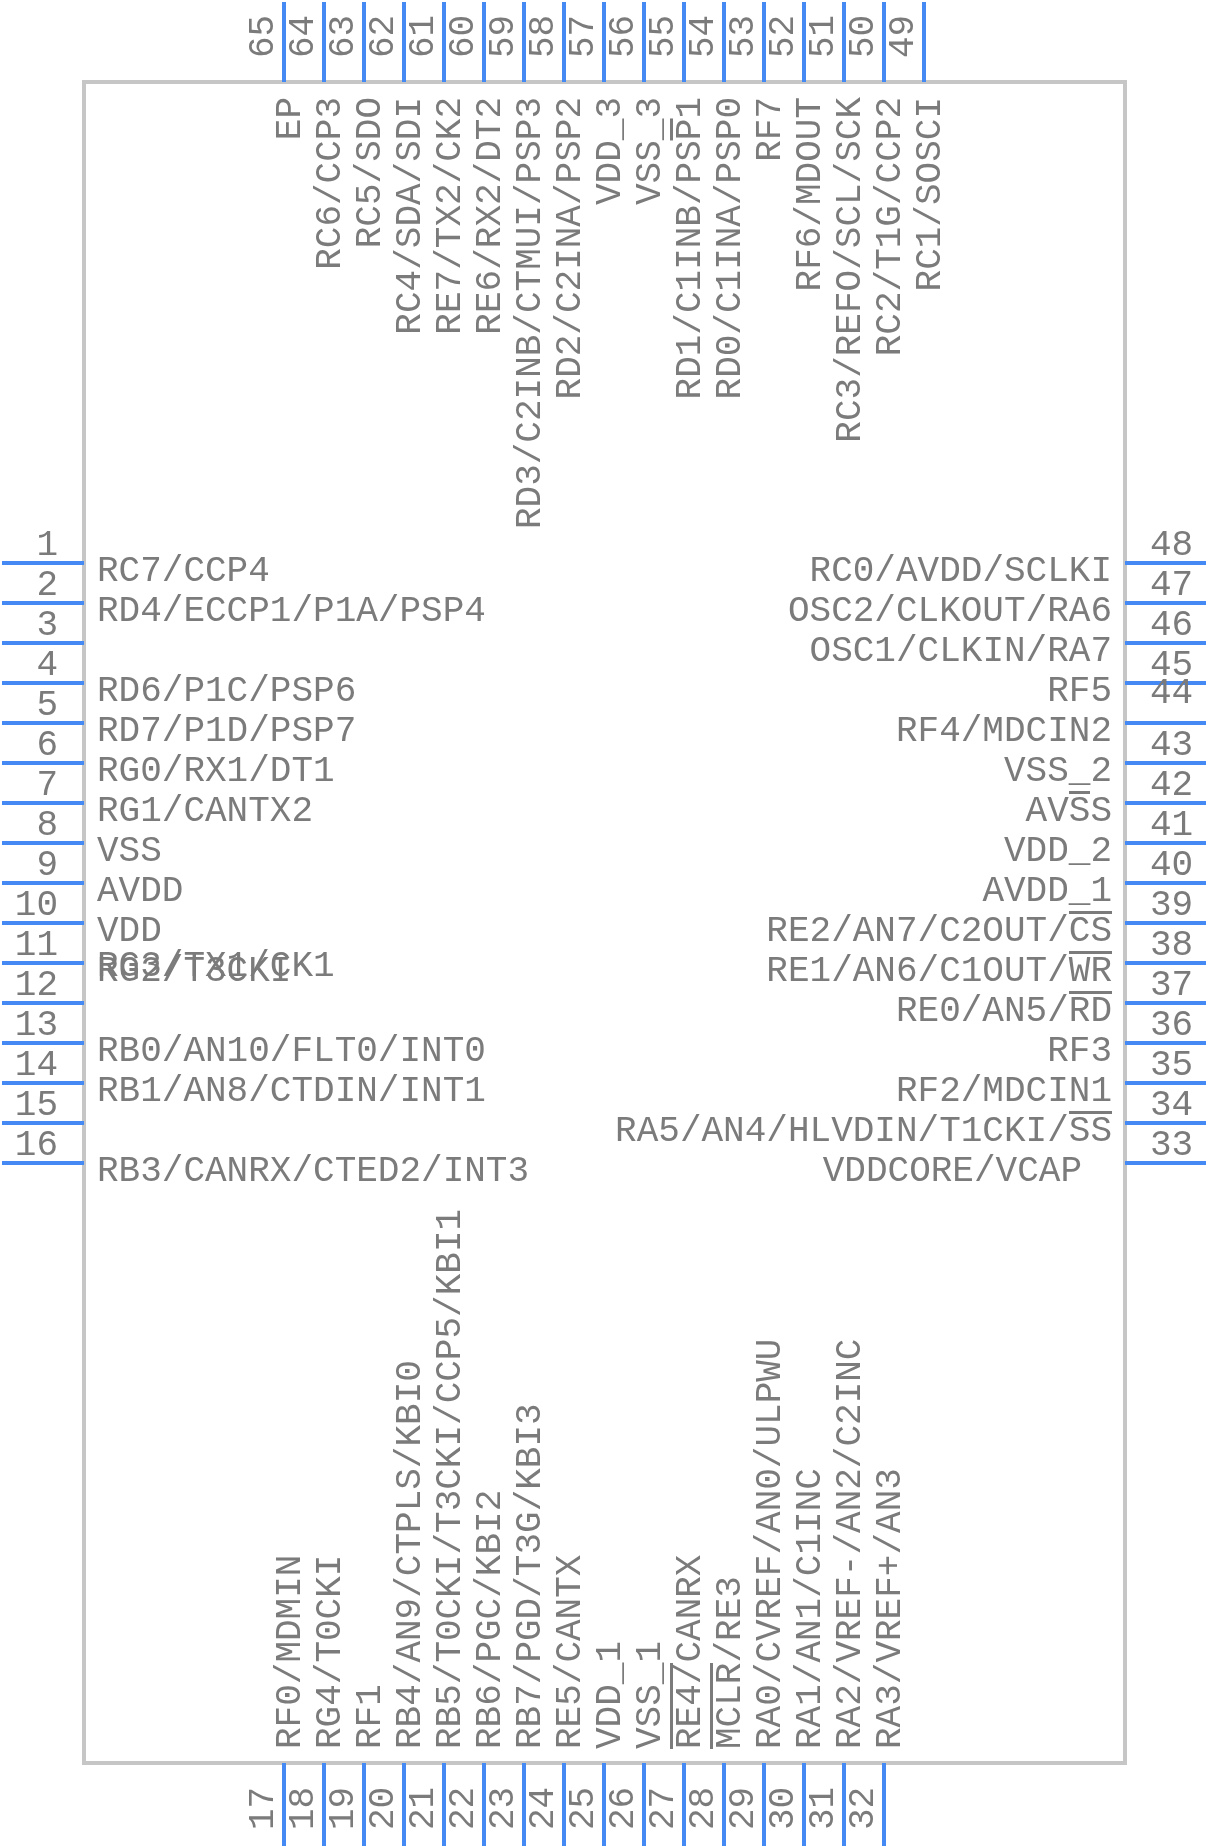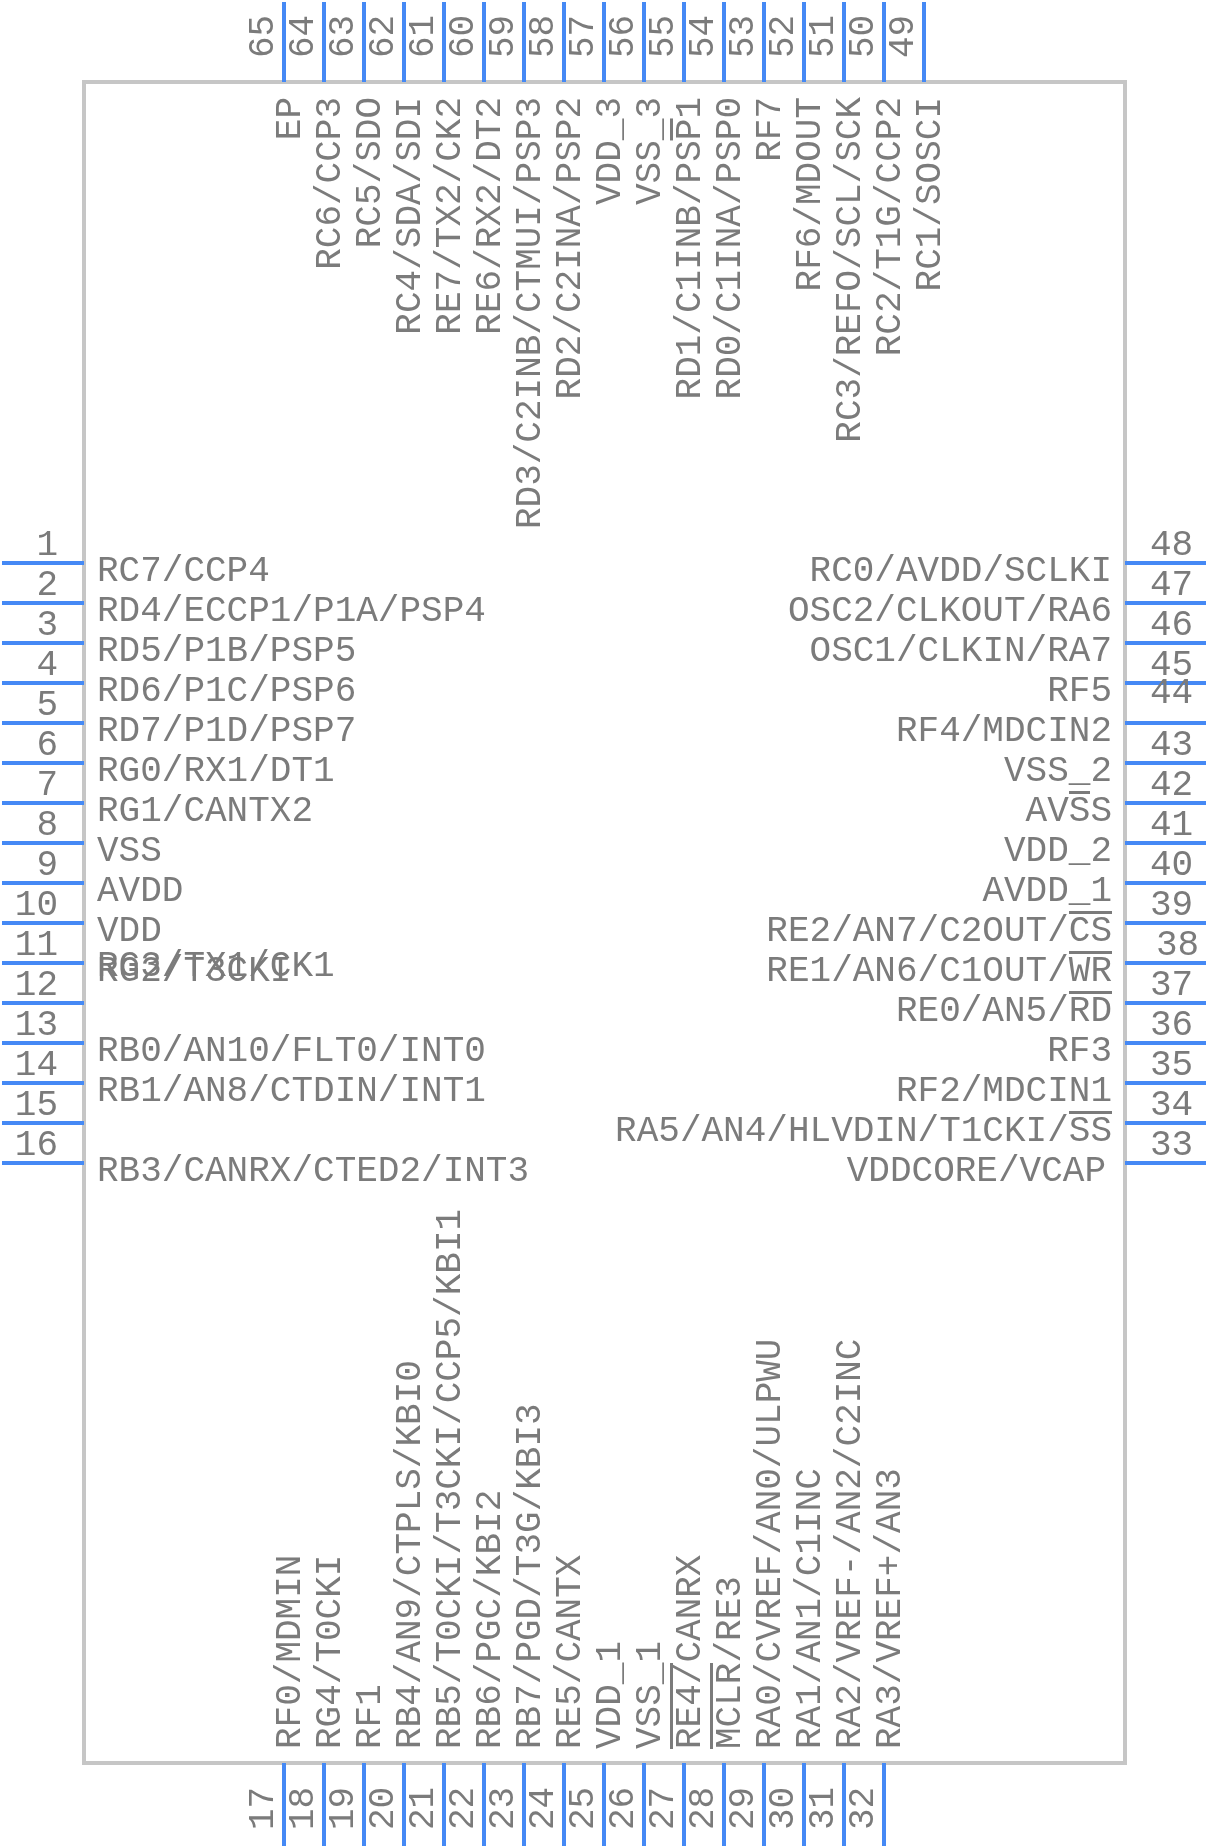--- a/index.html
+++ b/index.html
@@ -32,21 +32,20 @@
 <div id="stage">
   <div class="body-rect"></div>
 <div class="stub" style="left: 2px; top: 561px; width: 82px; height: 4px;"></div>
     <div class="txt num ra" style="left: -30px; top: 528px; width: 88px;">1</div>
     <div class="txt" style="left: 97px; top: 554px;"><span>RC7/CCP4</span></div>
     <div class="stub" style="left: 2px; top: 601px; width: 82px; height: 4px;"></div>
     <div class="txt num ra" style="left: -30px; top: 568px; width: 88px;">2</div>
     <div class="txt" style="left: 97px; top: 594px;"><span>RD4/ECCP1/P1A/PSP4</span></div>
     <div class="stub" style="left: 2px; top: 641px; width: 82px; height: 4px;"></div>
     <div class="txt num ra" style="left: -30px; top: 608px; width: 88px;">3</div>
-    <div class="txt" style="left: 97px; top: 634px;"><span>RD5/P1B/PSP5</span></div>
     <div class="stub" style="left: 2px; top: 681px; width: 82px; height: 4px;"></div>
     <div class="txt num ra" style="left: -30px; top: 648px; width: 88px;">4</div>
     <div class="txt" style="left: 97px; top: 674px;"><span>RD6/P1C/PSP6</span></div>
     <div class="stub" style="left: 2px; top: 721px; width: 82px; height: 4px;"></div>
     <div class="txt num ra" style="left: -30px; top: 688px; width: 88px;">5</div>
     <div class="txt" style="left: 97px; top: 714px;"><span>RD7/P1D/PSP7</span></div>
     <div class="stub" style="left: 2px; top: 761px; width: 82px; height: 4px;"></div>
     <div class="txt num ra" style="left: -30px; top: 728px; width: 88px;">6</div>
     <div class="txt" style="left: 97px; top: 754px;"><span>RG0/RX1/DT1</span></div>
     <div class="stub" style="left: 2px; top: 801px; width: 82px; height: 4px;"></div>
@@ -102,37 +101,37 @@
     <div class="stub" style="left: 1125px; top: 841px; width: 81px; height: 4px;"></div>
     <div class="txt num" style="left: 1150px; top: 808px;">41</div>
     <div class="txt ra" style="left: 512px; top: 834px; width: 600px;"><span>VDD_2</span></div>
     <div class="stub" style="left: 1125px; top: 881px; width: 81px; height: 4px;"></div>
     <div class="txt num" style="left: 1150px; top: 848px;">40</div>
     <div class="txt ra" style="left: 512px; top: 874px; width: 600px;"><span>AVDD_1</span></div>
     <div class="stub" style="left: 1125px; top: 921px; width: 81px; height: 4px;"></div>
     <div class="txt num" style="left: 1150px; top: 888px;">39</div>
     <div class="txt ra" style="left: 512px; top: 914px; width: 600px;"><span>RE2/AN7/C2OUT/</span><span class="ov">CS</span></div>
     <div class="stub" style="left: 1125px; top: 961px; width: 81px; height: 4px;"></div>
-    <div class="txt num" style="left: 1150px; top: 928px; margin-left: 6px;">38</div>
+    <div class="txt num" style="left: 1150px; top: 928px;">38</div>
     <div class="txt ra" style="left: 512px; top: 954px; width: 600px;"><span>RE1/AN6/C1OUT/</span><span class="ov">WR</span></div>
     <div class="stub" style="left: 1125px; top: 1001px; width: 81px; height: 4px;"></div>
     <div class="txt num" style="left: 1150px; top: 968px;">37</div>
     <div class="txt ra" style="left: 512px; top: 994px; width: 600px;"><span>RE0/AN5/</span><span class="ov">RD</span></div>
     <div class="stub" style="left: 1125px; top: 1041px; width: 81px; height: 4px;"></div>
     <div class="txt num" style="left: 1150px; top: 1008px;">36</div>
     <div class="txt ra" style="left: 512px; top: 1034px; width: 600px;"><span>RF3</span></div>
     <div class="stub" style="left: 1125px; top: 1081px; width: 81px; height: 4px;"></div>
     <div class="txt num" style="left: 1150px; top: 1048px;">35</div>
     <div class="txt ra" style="left: 512px; top: 1074px; width: 600px;"><span>RF2/MDCIN1</span></div>
     <div class="stub" style="left: 1125px; top: 1121px; width: 81px; height: 4px;"></div>
     <div class="txt num" style="left: 1150px; top: 1088px;">34</div>
     <div class="txt ra" style="left: 512px; top: 1114px; width: 600px;"><span>RA5/AN4/HLVDIN/T1CKI/</span><span class="ov">SS</span></div>
     <div class="stub" style="left: 1125px; top: 1161px; width: 81px; height: 4px;"></div>
     <div class="txt num" style="left: 1150px; top: 1128px;">33</div>
-    <div class="txt ra" style="left: 506px; top: 1154px; width: 600px; text-align: right;"><span>VDDCORE/VCAP</span></div>
+    <div class="txt ra" style="left: 482px; top: 1154px; width: 600px; text-align: right;"><span>VDDCORE/VCAP</span></div>
     <div class="stub" style="left: 282px; top: 2px; width: 4px; height: 80px;"></div>
     <div class="txt num rot" style="left: 246px; top: 58px;">65</div>
     <div class="txt rot-end" style="left: 273px; top: 97px;"><span>EP</span></div>
     <div class="stub" style="left: 322px; top: 2px; width: 4px; height: 80px;"></div>
     <div class="txt num rot" style="left: 286px; top: 58px;">64</div>
     <div class="txt rot-end" style="left: 313px; top: 97px;"><span>RC6/CCP3</span></div>
     <div class="stub" style="left: 362px; top: 2px; width: 4px; height: 80px;"></div>
     <div class="txt num rot" style="left: 326px; top: 58px;">63</div>
     <div class="txt rot-end" style="left: 353px; top: 97px;"><span>RC5/SDO</span></div>
     <div class="stub" style="left: 402px; top: 2px; width: 4px; height: 80px;"></div>

